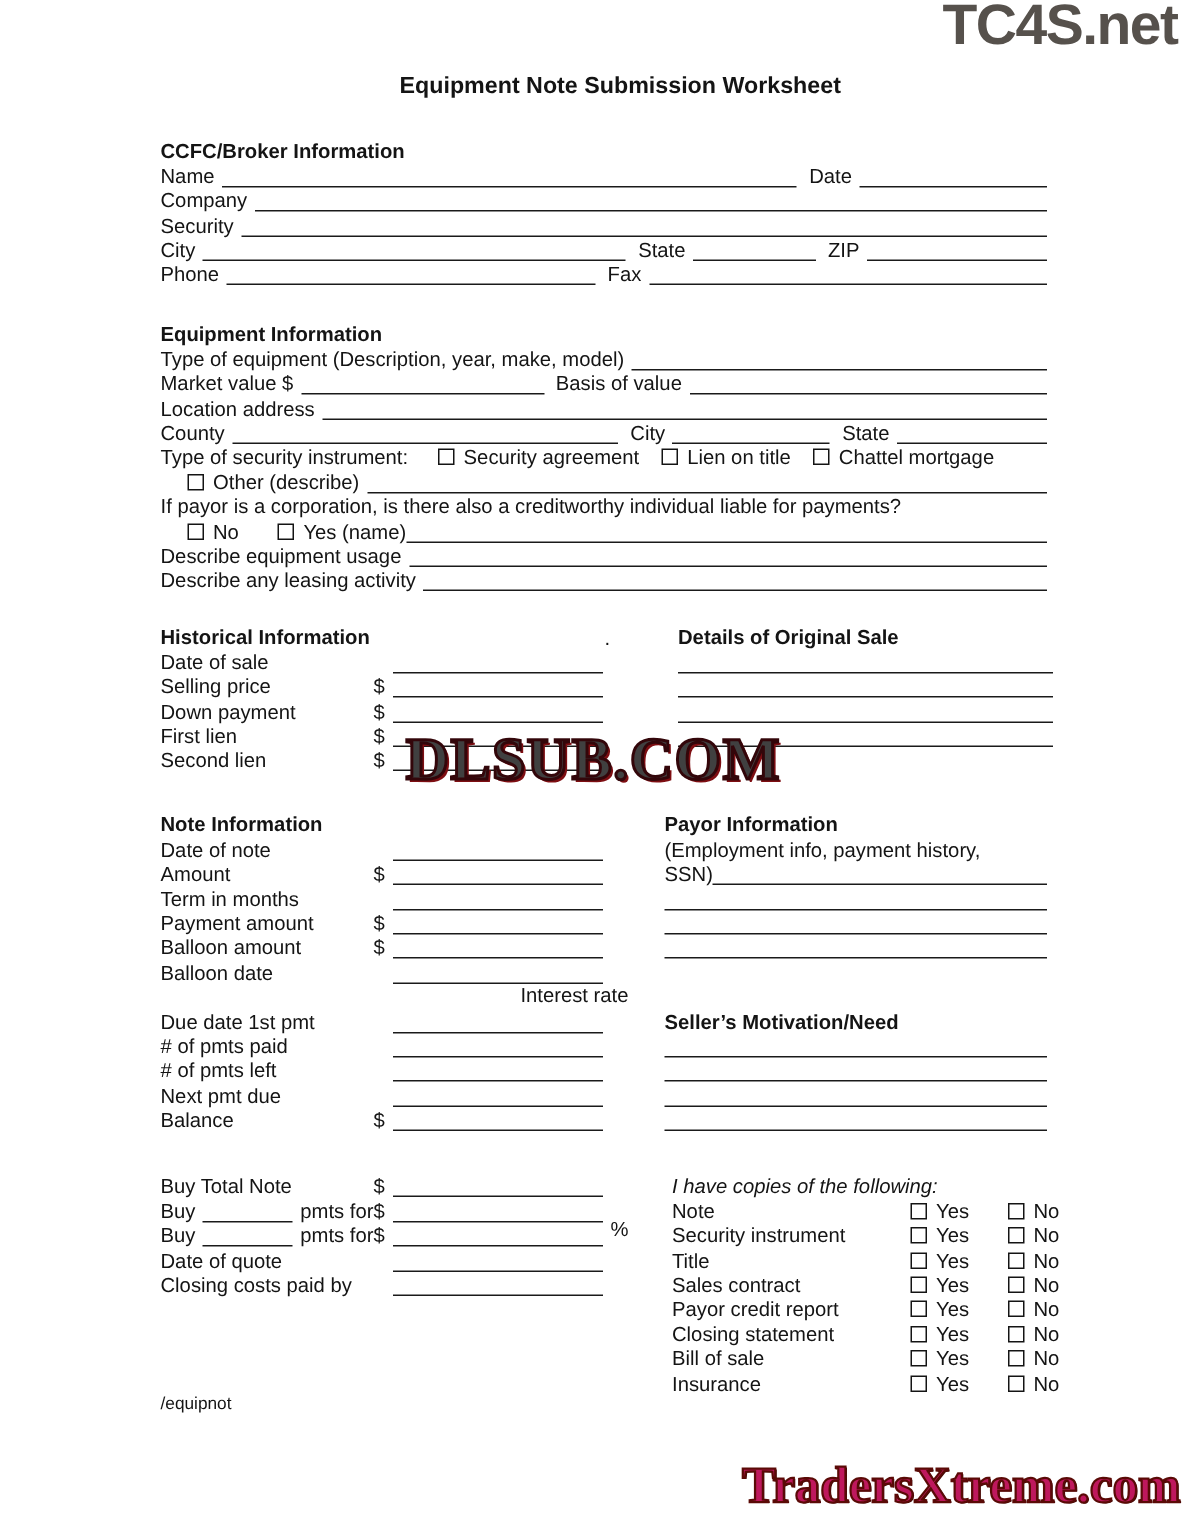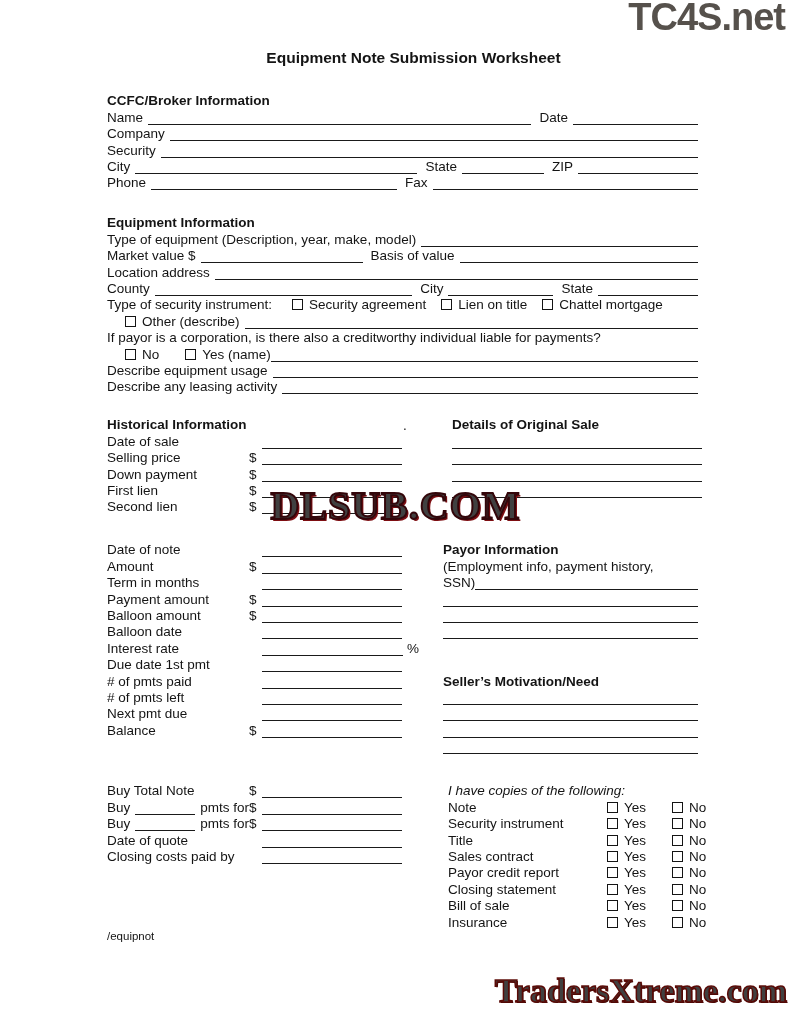--- a/index.html
+++ b/index.html
@@ -28,36 +28,36 @@
 
   .sec-broker{top:92px;left:107px;width:591px;}
   .sec-equip{top:214px;left:107px;width:591px;}
   .sec-hist{top:416px;left:107px;width:591px;height:99px;}
   .hist-left{position:absolute;top:0;left:0;width:295px;}
   .hist-right{position:absolute;top:0;left:345px;width:250px;}
   .dot{position:absolute;left:296px;top:2px;}
   .sec-note{top:541px;left:107px;width:591px;}
   .note-left{position:absolute;top:0;left:0;width:295px;}
   .note-right{position:absolute;top:0;left:336px;width:255px;}
-  .row-ext{width:312px;}
+  .row-ext{width:312px;flex-direction:column;}
   .sec-quote{top:782px;left:107px;width:591px;}
   .quote-left{position:absolute;top:0;left:0;width:295px;}
   .quote-right{position:absolute;top:0;left:341px;width:260px;}
   .buysub{flex:0 0 142px;display:flex;align-items:flex-end;}
   .buysub .line{flex:1 1 auto;margin:0 5px;}
   .citem{flex:0 0 159px;}
   .yg{flex:0 0 65px;display:flex;align-items:flex-end;}
   .ng{flex:0 0 auto;display:flex;align-items:flex-end;}
 
   .footer{top:930px;left:107px;font-size:11.5px;}
   .dlsub{top:482px;left:0;width:791px;text-align:center;
          font-family:"Liberation Serif",serif;font-weight:bold;font-size:40px;letter-spacing:1px;
          color:#404040;-webkit-text-stroke:2px #33060a;text-shadow:2px 2px 0 #7e0e12;}
   .traders{top:972px;right:4px;font-family:"Liberation Serif",serif;font-weight:bold;font-size:34px;
-           color:#404040;-webkit-text-stroke:1.5px #5a0a06;text-shadow:1px 1px 0 #3a0604;}
+           color:#be185d;-webkit-text-stroke:1.5px #5a0a06;text-shadow:1px 1px 0 #3a0604;}
 </style>
 </head>
 <body>
 
 <div class="page">
 
   <div class="abs tc4s">TC4S.net</div>
   <div class="abs title">Equipment Note Submission Worksheet</div>
 
   <section class="abs sec-broker">
@@ -200,20 +200,21 @@
           <span class="line fill"></span>
         </div>
       <div class="row">
           <span class="line fill"></span>
         </div>
     </div>
   </section>
 
   <section class="abs sec-note">
     <div class="note-left">
+      <div class="row bold">Note Information</div>
       <div class="row">
         <span class="flabel">Date of note</span>
         <span class="dollar"></span>
         <span class="line fill"></span>
       </div>
       <div class="row">
         <span class="flabel">Amount</span>
         <span class="dollar">$</span>
         <span class="line fill"></span>
       </div>

